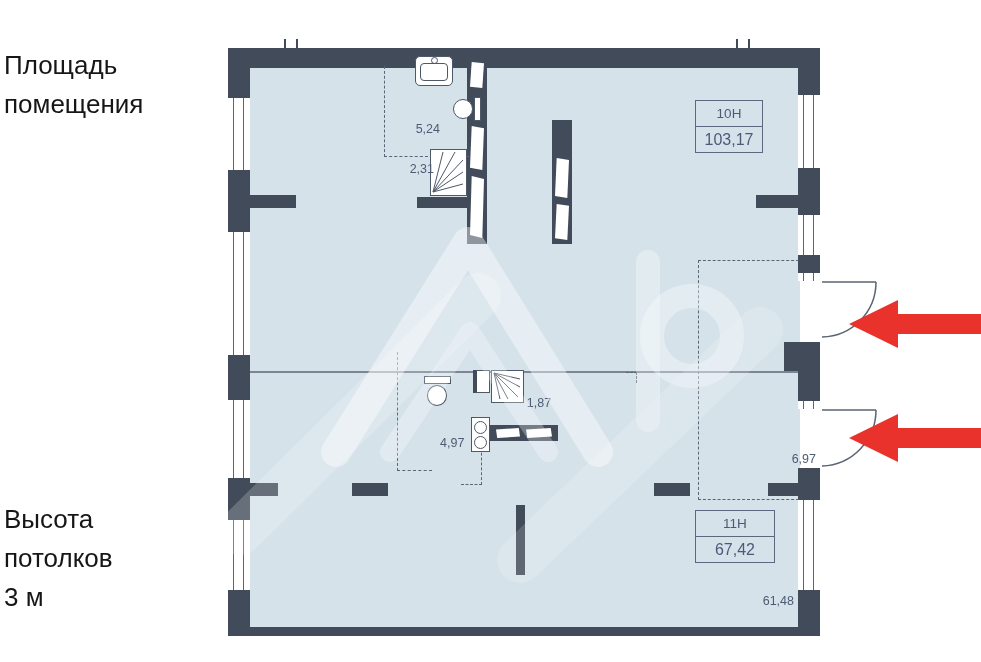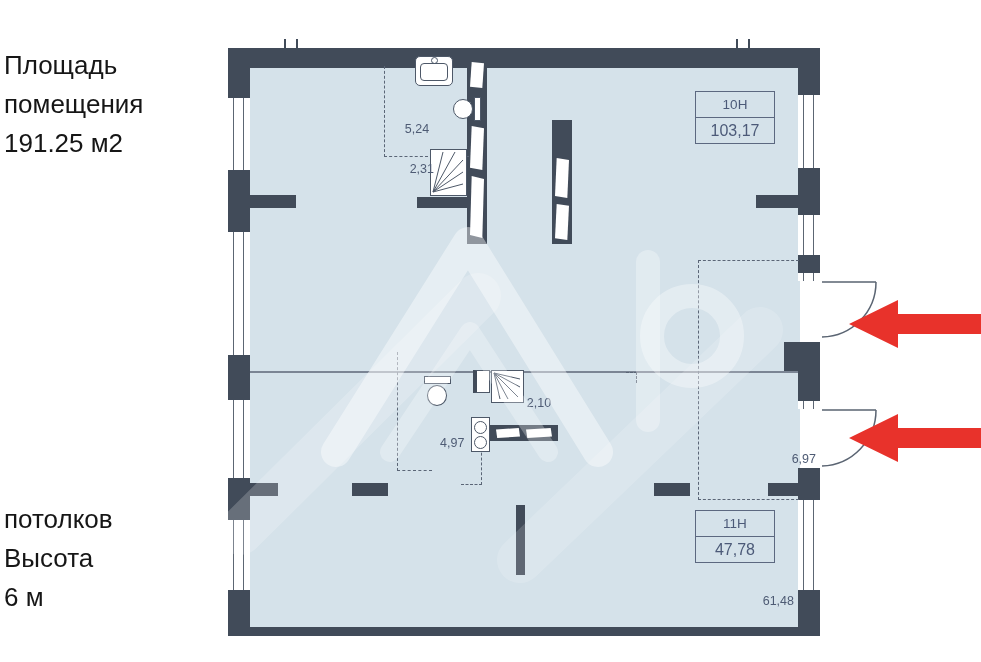--- a/index.html
+++ b/index.html
@@ -25,26 +25,25 @@
   svg.overlay{position:absolute;left:0;top:0;pointer-events:none;}
 </style>
 </head>
 <body>
 
 <div class="canvas">
 
   <div class="info" style="left:4px;top:46px;">
     <div>Площадь</div>
     <div>помещения</div>
-    <div>191.25 м2</div>
   </div>
   <div class="info" style="left:4px;top:500px;">
+    <div>Высота</div>
     <div>потолков</div>
-    <div>Высота</div>
-    <div>6 м</div>
+    <div>3 м</div>
   </div>
 
   <div class="plan">
     <div class="fill"></div>
 
     <div class="wall" style="left:0;top:0;width:592px;height:20px;"></div>
     <div class="wall" style="left:0;top:579px;width:592px;height:9px;"></div>
     <div class="tick" style="left:56px;top:-9px;"></div>
     <div class="tick" style="left:508px;top:-9px;"></div>
 
@@ -121,34 +120,34 @@
     <div class="fix" style="left:263px;top:322px;width:33px;height:33px;">
       <svg width="30" height="30" viewBox="0 0 30 30">
         <path d="M2 2 L28 8 M2 2 L28 16 M2 2 L26 26 M2 2 L16 28 M2 2 L8 28" stroke="#4d5868" stroke-width="1" fill="none"></path>
       </svg>
     </div>
     <div class="fix" style="left:243px;top:369px;width:19px;height:35px;">
       <div class="abs" style="left:2px;top:3px;width:11px;height:11px;border:1px solid #4d5868;border-radius:50%;"></div>
       <div class="abs" style="left:2px;top:18px;width:11px;height:11px;border:1px solid #4d5868;border-radius:50%;"></div>
     </div>
 
-    <div class="dim" style="left:166px;top:74px;width:46px;text-align:center;">5,24</div>
+    <div class="dim" style="left:166px;top:74px;width:46px;text-align:right;">5,24</div>
     <div class="dim" style="left:160px;top:114px;width:46px;text-align:right;">2,31</div>
-    <div class="dim" style="left:288px;top:348px;width:46px;text-align:center;">2,10</div>
+    <div class="dim" style="left:288px;top:348px;width:46px;text-align:center;">1,87</div>
     <div class="dim" style="left:212px;top:388px;width:46px;text-align:left;">4,97</div>
     <div class="dim" style="left:532px;top:404px;width:56px;text-align:right;">6,97</div>
     <div class="dim" style="left:508px;top:546px;width:58px;text-align:right;">61,48</div>
 
-    <div class="unit" style="left:467px;top:43px;width:80px;">
+    <div class="unit" style="left:467px;top:52px;width:68px;">
       <div class="cell">10Н</div>
       <div class="cell">103,17</div>
     </div>
     <div class="unit" style="left:467px;top:462px;width:80px;">
       <div class="cell">11Н</div>
-      <div class="cell">47,78</div>
+      <div class="cell">67,42</div>
     </div>
   </div>
 
   <svg class="overlay" width="981" height="662" viewBox="0 0 981 662">
     <g stroke="#ffffff" fill="none" stroke-linecap="round" stroke-linejoin="round">
       <path d="M240 532 L478 296" stroke-width="46" opacity="0.20"></path>
       <path d="M520 560 L760 330" stroke-width="46" opacity="0.16"></path>
       <path d="M336 452 L468 242 L598 452" stroke-width="30" opacity="0.42"></path>
       <path d="M390 452 L470 332 L548 452" stroke-width="20" opacity="0.28"></path>
       <path d="M648 262 L648 420" stroke-width="24" opacity="0.30"></path>

